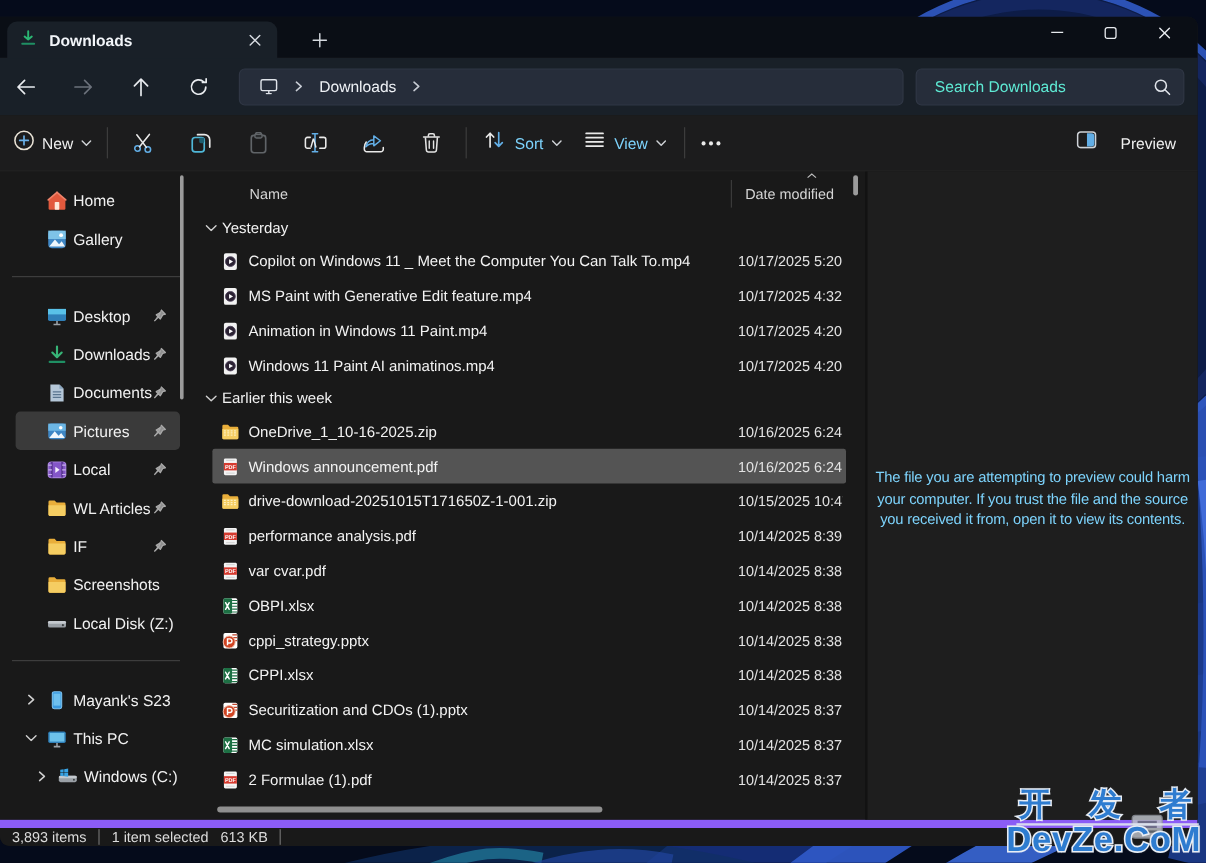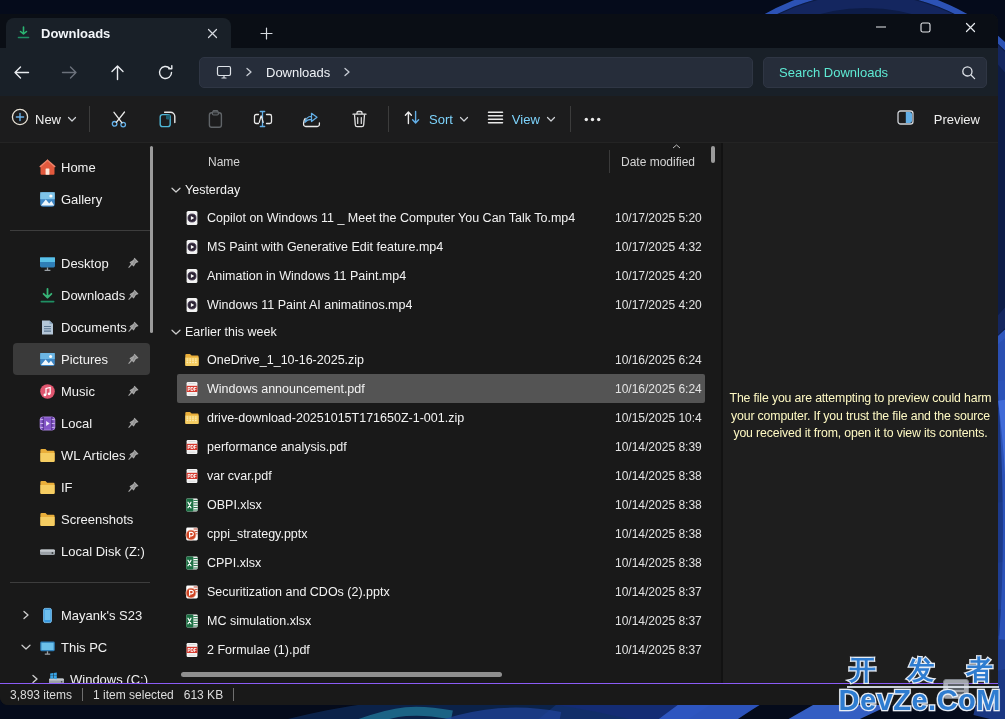--- a/index.html
+++ b/index.html
@@ -90,24 +90,24 @@
   .file-name { margin-left:7px; color:#f3f3f3; font-size:12.5px; white-space:nowrap; overflow:hidden; max-width:390px; }
   .file-date { position:absolute; left:451px; width:87px; color:#e2e2e2; font-size:12px;
     white-space:nowrap; overflow:hidden; }
   .file-row.selected .file-date { left:438px; }
   .list-vscroll { position:absolute; right:6px; top:3px; width:4px; height:17px; background:#9b9b9b; border-radius:2px; }
   .list-hscroll { position:absolute; left:17px; bottom:6px; width:321px; height:5px; background:#8f8f8f; border-radius:3px; }
 
   .pane-div { width:2px; background:#121212; flex:0 0 auto; }
   .preview { flex:1; background:#1e1e1e; position:relative; }
   .preview-msg { position:absolute; left:0; right:0; top:247px; padding:0 4px; text-align:center;
-    color:#fef9c3; font-size:12.3px; line-height:17.5px; letter-spacing:-0.15px; }
+    color:#7dd3fc; font-size:12.3px; line-height:17.5px; letter-spacing:-0.15px; }
 
   
-  .statusbar { height:22px; background:#191919; border-top:1px solid #8b5cf6; display:flex;
+  .statusbar { height:22px; background:#191919; border-top:7px solid #8b5cf6; display:flex;
     align-items:center; flex:0 0 auto; font-size:12px; color:#dcdcdc; }
   .status-count { margin-left:10px; }
   .status-sep { width:1px; height:13px; background:#6f6f6f; margin:0 10px; }
   .status-sel { }
   .status-size { margin-left:10px; }
 
   
   #watermark { position:absolute; right:0px; bottom:4px; text-align:right; z-index:40; line-height:1; }
   .wm-line1 { font-size:27px; font-weight:bold; color:#2e7cd0; letter-spacing:12px; margin-right:0px;
     paint-order:stroke fill; -webkit-text-stroke:2.4px #e9eef5; text-shadow:0 0 3px rgba(230,240,255,.35); }
@@ -419,37 +419,20 @@
             <span class="side-pin">
               <svg width="12" height="12" viewBox="0 0 12 12" fill="none" xmlns="http://www.w3.org/2000/svg">
                 <path d="M7.2 1.2 10.8 4.8 8.6 5.4 6.6 8.8 5 7.2 1.6 10.6M5 7.2 3.2 5.4 6.6 3.4z" stroke="#a9a9a9" stroke-width="1.1" fill="#8f8f8f" stroke-linejoin="round"></path>
               </svg>
             </span>
           </div>
           <div class="side-item">
             <span class="side-chev empty"></span>
             <span class="side-icon">
               <svg width="17" height="17" viewBox="0 0 17 17" fill="none" xmlns="http://www.w3.org/2000/svg">
-                <circle cx="8.5" cy="8.5" r="7.3" fill="#e0566f"></circle>
-                <path d="M7 11.8V5.4l4.2-1v6.4" stroke="#fff" stroke-width="1.2" fill="none"></path>
-                <circle cx="5.9" cy="11.9" r="1.4" fill="#fff"></circle>
-                <circle cx="10.1" cy="10.8" r="1.4" fill="#fff"></circle>
-              </svg>
-            </span>
-            <span class="label">Music</span>
-            <span class="side-pin">
-              <svg width="12" height="12" viewBox="0 0 12 12" fill="none" xmlns="http://www.w3.org/2000/svg">
-                <path d="M7.2 1.2 10.8 4.8 8.6 5.4 6.6 8.8 5 7.2 1.6 10.6M5 7.2 3.2 5.4 6.6 3.4z" stroke="#a9a9a9" stroke-width="1.1" fill="#8f8f8f" stroke-linejoin="round"></path>
-              </svg>
-            </span>
-          </div>
-          <div class="side-item">
-            <span class="side-chev empty"></span>
-            <span class="side-icon">
-              <svg width="17" height="17" viewBox="0 0 17 17" fill="none" xmlns="http://www.w3.org/2000/svg">
                 <rect x="1.2" y="2" width="14.6" height="13" rx="2.6" fill="#8456c8"></rect>
                 <rect x="1.2" y="2" width="14.6" height="13" rx="2.6" fill="none" stroke="#a47fdb" stroke-width="1"></rect>
                 <path d="M4.2 2v13M12.8 2v13" stroke="#5c3995" stroke-width="1.6"></path>
                 <path d="M4.2 4.6h-3M4.2 8.5h-3M4.2 12.4h-3M15.8 4.6h-3M15.8 8.5h-3M15.8 12.4h-3" stroke="#c9b2ec" stroke-width="1"></path>
                 <path d="m7.1 5.9 3.6 2.6-3.6 2.6z" fill="#f3edfb"></path>
               </svg>
             </span>
             <span class="label">Local</span>
             <span class="side-pin">
               <svg width="12" height="12" viewBox="0 0 12 12" fill="none" xmlns="http://www.w3.org/2000/svg">
@@ -731,21 +714,21 @@
             <div class="file-row">
               <span class="file-icon">
                 <svg width="16" height="16" viewBox="0 0 16 16" fill="none" xmlns="http://www.w3.org/2000/svg">
                   <rect x="2.2" y="1.6" width="11.6" height="12.8" rx="1.4" fill="#fff"></rect>
                   <path d="M9.6 3h4M9.6 5.4h4M9.6 7.8h4" stroke="#c24b32" stroke-width="1"></path>
                   <circle cx="7" cy="9" r="5" fill="#d04423"></circle>
                   <circle cx="7" cy="9" r="5" stroke="#f0bfae" stroke-width=".8" fill="none"></circle>
                   <path d="M5.6 11.8V6.4h2a1.7 1.7 0 1 1 0 3.4h-2" stroke="#fff" stroke-width="1.2" fill="none"></path>
                 </svg>
               </span>
-              <span class="file-name">Securitization and CDOs (2).pptx</span>
+              <span class="file-name">Securitization and CDOs (1).pptx</span>
               <span class="file-date">10/14/2025 8:37</span>
             </div>
             <div class="file-row">
               <span class="file-icon">
                 <svg width="16" height="16" viewBox="0 0 16 16" fill="none" xmlns="http://www.w3.org/2000/svg">
                   <rect x="2.2" y="1.6" width="11.6" height="12.8" rx="1.4" fill="#fff"></rect>
                   <rect x="2.2" y="1.6" width="7.2" height="12.8" rx="1.2" fill="#1d7044"></rect>
                   <path d="M9.4 3.4h4.4M9.4 5.8h4.4M9.4 8.2h4.4M9.4 10.6h4.4M9.4 13h4.4" stroke="#1d7044" stroke-width="1"></path>
                   <path d="m4 5.2 3 5.6M7 5.2l-3 5.6" stroke="#fff" stroke-width="1.2" stroke-linecap="round"></path>
                 </svg>

